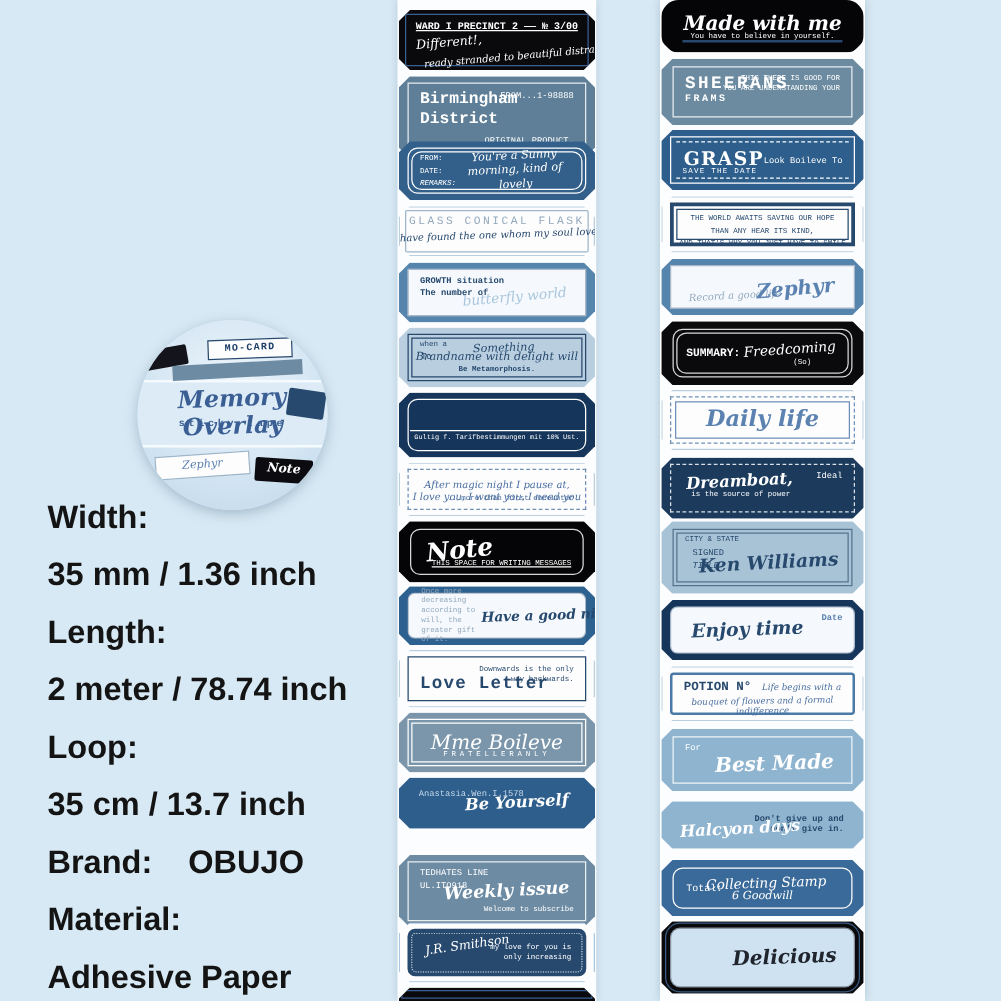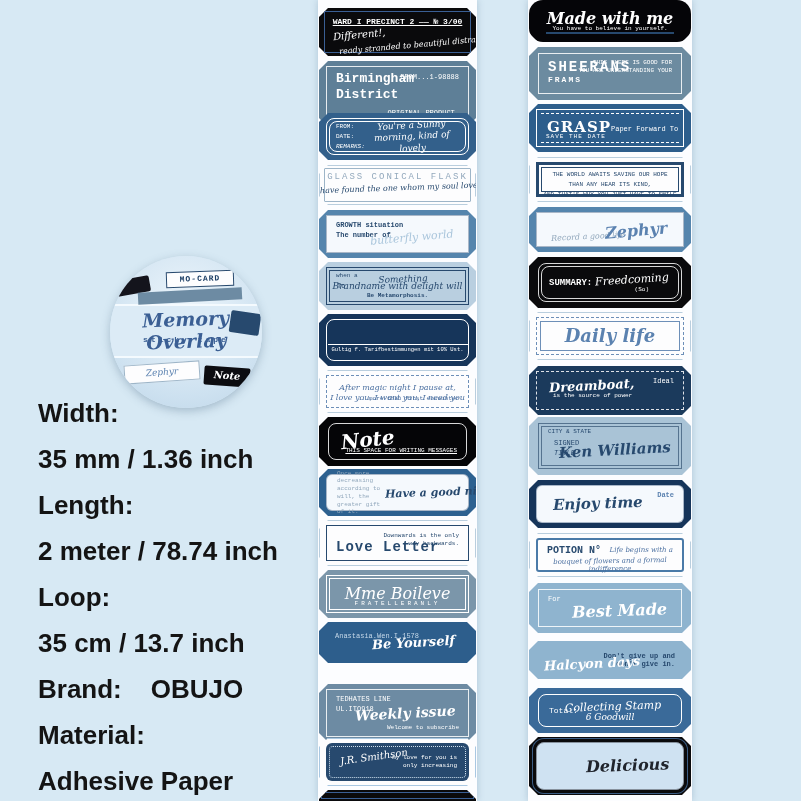--- a/index.html
+++ b/index.html
@@ -268,21 +268,21 @@
       <div class="fr thin f-wsoft i6">
         <div class="tx p-tl mono b s14 w ls2">SHEERANS</div>
         <div class="tx p-tl2 mono b s8 w ls2">FRAMS</div>
         <div class="tx q1 mono s6 w">THIS THERE IS GOOD FOR</div>
         <div class="tx q2 mono s6 w">YOU ARE UNDERSTANDING YOUR</div>
       </div>
     </div>
     <div class="label oct" style="top: 104px; height: 48px; background: rgb(45, 94, 140);">
       <div class="fr thin ruler f-w">
         <div class="tx p-cl serif b s15 w ls1">GRASP</div>
-        <div class="tx mid mono s7 w">Paper Forward To</div>
+        <div class="tx mid mono s7 w">Look Boileve To</div>
         <div class="tx p-bl mono s6 w ls1">SAVE THE DATE</div>
       </div>
     </div>
     <div class="label oct" style="top: 157px; height: 45px; background: rgb(253, 253, 254); box-shadow: rgb(185, 206, 222) 0px 0px 0px 1px inset;">
       <div class="fr thick f-navy">
         <div class="tx c1 mono s6 nv3">THE WORLD AWAITS SAVING OUR HOPE</div>
         <div class="tx c2 mono s6 nv3">THAN ANY HEAR ITS KIND,</div>
         <div class="tx c3 mono s6 nv3">AND THAT'S WHY YOU JUST HAVE TO SMILE</div>
       </div>
     </div>

